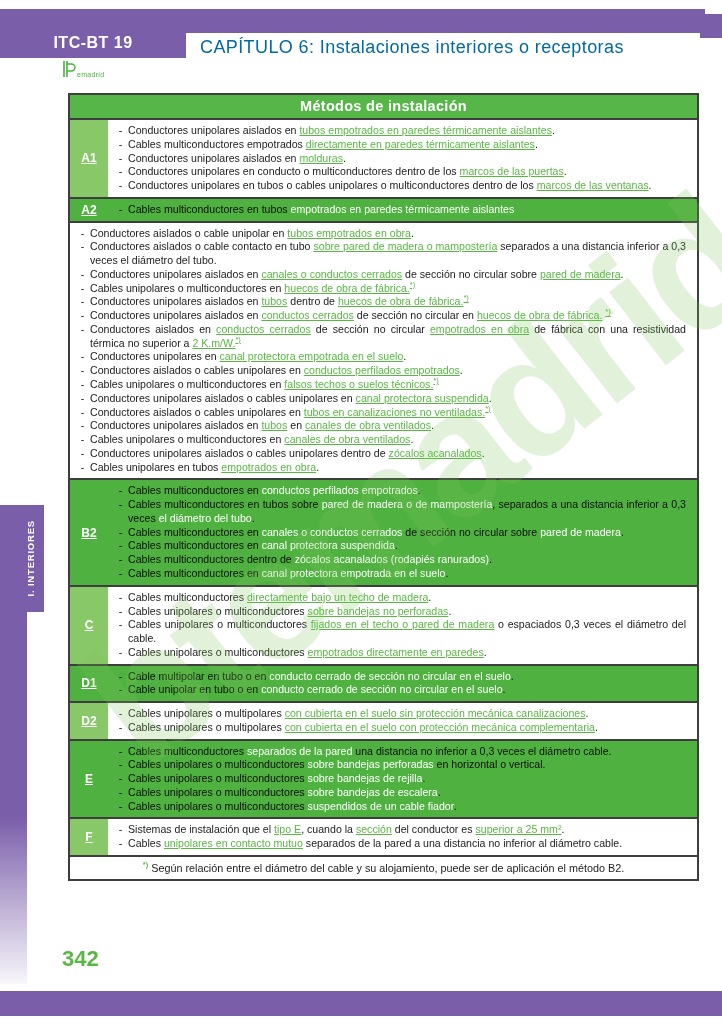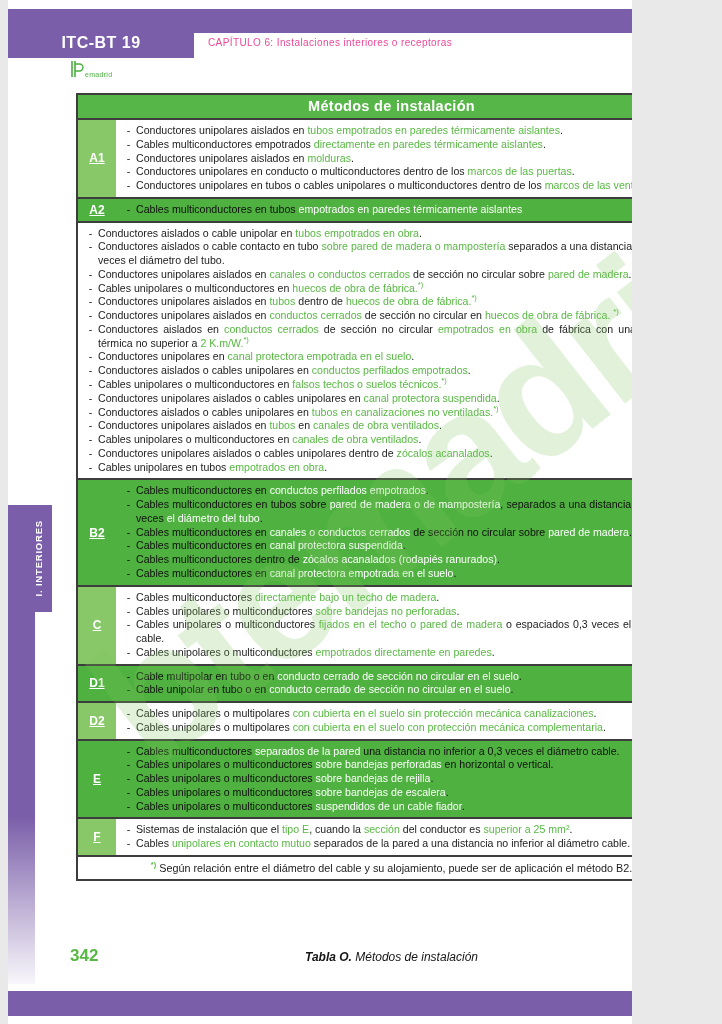--- a/index.html
+++ b/index.html
@@ -6,29 +6,29 @@
     --purple:#7a5ea9;
     --green-header:#56b647;
     --green-label:#88c868;
     --green-row:#4fb13f;
     --green-text:#58b843;
     --border:#3d3d3d;
     --ink:#1c1c1c;
   }
   html,body{margin:0;padding:0;}
   body{width:722px;height:1024px;background:#e9e9e9;font-family:"Liberation Sans",sans-serif;}
-  .page{position:relative;width:624px;height:1024px;background:#ffffff;overflow:hidden;margin-left:8px;}
+  .page{position:relative;width:722px;height:1024px;background:#ffffff;overflow:hidden;}
 
   
   .band{position:absolute;top:9px;left:0;width:705px;height:24px;background:var(--purple);}
   .band-step{position:absolute;top:14px;left:700px;width:22px;height:24px;background:var(--purple);}
   .header-left{position:absolute;top:9px;left:0;width:186px;height:49px;background:var(--purple);
     display:flex;align-items:flex-end;justify-content:center;padding-bottom:6px;box-sizing:border-box;}
   .header-left span{color:#fff;font-weight:bold;font-size:16px;letter-spacing:0.5px;}
-  .chapter{position:absolute;top:37px;left:200px;font-size:10px;color:#ec4899;letter-spacing:0.4px;}
+  .chapter{position:absolute;top:37px;left:200px;font-size:18px;color:#0369a1;letter-spacing:0.4px;}
 
   
   .logo{position:absolute;top:60px;left:60px;display:flex;align-items:flex-end;gap:1px;}
   .logo-text{font-size:7px;color:#4ab03f;letter-spacing:0.3px;}
 
   
   .watermark{position:absolute;top:380px;left:-80px;width:1000px;text-align:center;
     font-size:175px;font-weight:bold;color:#7dc45c;opacity:0.22;transform:rotate(-38deg);
     white-space:nowrap;pointer-events:none;z-index:5;letter-spacing:-6px;}
 
@@ -43,35 +43,35 @@
   
   .table{position:absolute;left:68px;top:93px;width:631px;border:2px solid var(--border);box-sizing:border-box;background:#fff;z-index:3;}
   .t-title{background:var(--green-header);color:#fff;font-weight:bold;font-size:14.5px;text-align:center;
     padding:3px 0 4px 0;letter-spacing:0.3px;}
   .row{display:flex;border-top:2px solid var(--border);}
   .row .label{flex:0 0 38px;display:flex;align-items:center;justify-content:center;
     color:#fff;font-weight:bold;font-size:12px;text-decoration:underline;}
   .row .content{flex:1;padding:4px 9px 4px 5px;}
   .row.light .label{background:var(--green-label);}
   .row.light .content{background:#fff;}
-  .row.light .hl{color:var(--green-text);}
+  .row.light .hl{color:var(--green-text);text-decoration:underline;}
   .row.green{background:var(--green-row);}
   .row.green .hl{color:#ffffff;}
   .item{display:flex;font-size:10.6px;line-height:1.3;color:var(--ink);}
   .row.green .item{color:#101010;}
   .item .dash{flex:0 0 15px;text-align:center;}
   .item .itxt{flex:1;text-align:justify;padding-right:2px;}
   sup{font-size:7.5px;line-height:0;}
 
   .footnote{border-top:2px solid var(--border);background:#fff;text-align:center;
     font-size:10.8px;color:var(--ink);padding:5px 8px;}
   .footnote sup{color:var(--green-text);font-weight:bold;}
 
   
-  .page-num{position:absolute;left:62px;top:946px;color:var(--green-text);font-weight:bold;font-size:17px;z-index:7;}
+  .page-num{position:absolute;left:62px;top:946px;color:var(--green-text);font-weight:bold;font-size:22px;z-index:7;}
   .caption{position:absolute;left:68px;top:950px;width:631px;text-align:center;font-style:italic;
     font-size:12px;color:#151515;z-index:7;}
   .cap-bold{font-weight:bold;}
   .bottom-band{position:absolute;left:0;top:991px;width:722px;height:25px;background:var(--purple);z-index:8;}
 </style>
 </head>
 <body>
 
 <div class="page">
 
@@ -316,19 +316,16 @@
             </div>
           </div>
         </div>
       </div>
     <div class="footnote">
       <sup>*)</sup><span> Según relación entre el diámetro del cable y su alojamiento, puede ser de aplicación el método B2.</span>
     </div>
   </div>
 
   <div class="page-num">342</div>
-  <div class="caption">
-    <span class="cap-bold">Tabla O.</span><span> Métodos de instalación</span>
-  </div>
 
   <div class="bottom-band"></div>
 
 </div>
 
 </body></html>

